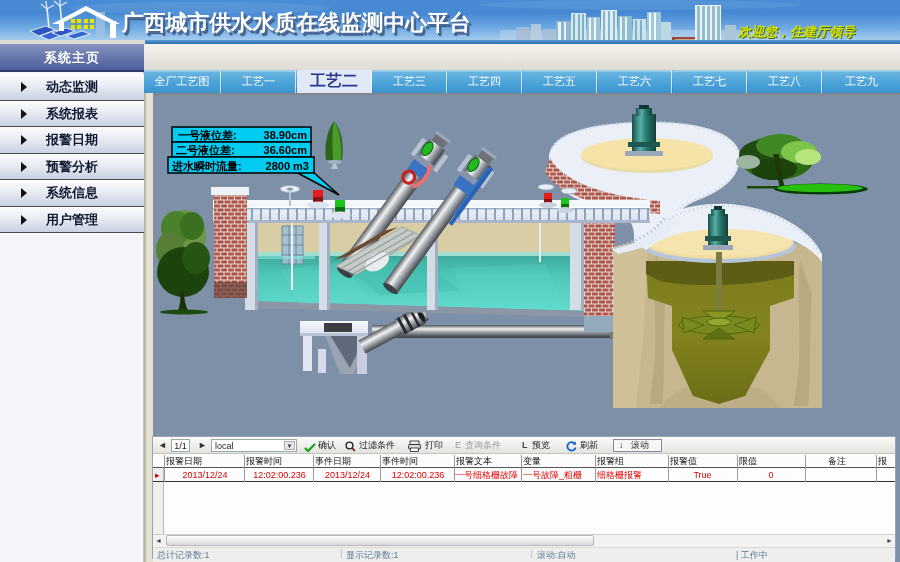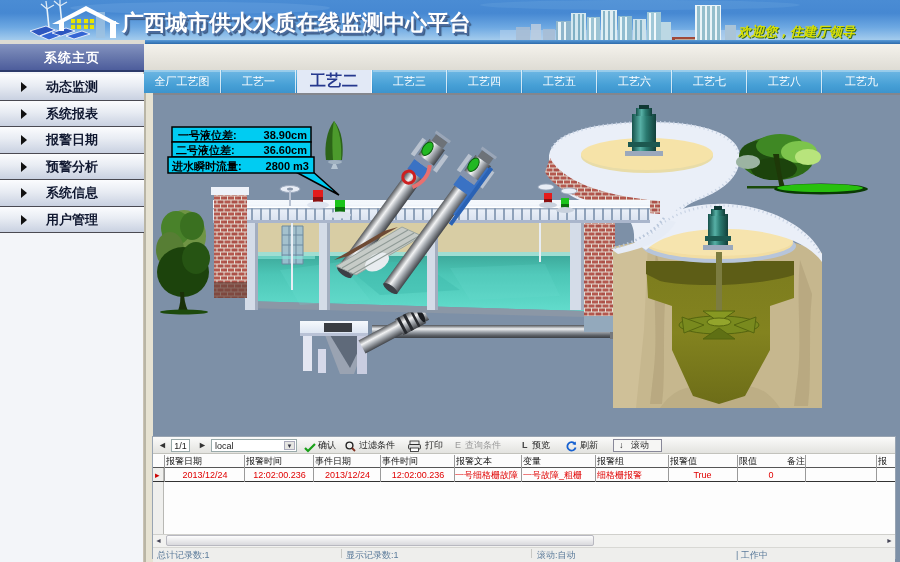--- a/index.html
+++ b/index.html
@@ -508,21 +508,21 @@
     <div id="thead" class="abs">
       <span class="hcell" style="left:13px;width:78px">报警日期</span>
       <span class="hcell" style="left:93px;width:67px">报警时间</span>
       <span class="hcell" style="left:162px;width:65px">事件日期</span>
       <span class="hcell" style="left:229px;width:72px">事件时间</span>
       <span class="hcell" style="left:303px;width:65px">报警文本</span>
       <span class="hcell" style="left:370px;width:72px">变量</span>
       <span class="hcell" style="left:444px;width:71px">报警组</span>
       <span class="hcell" style="left:517px;width:65px">报警值</span>
       <span class="hcell" style="left:586px;width:64px">限值</span>
-      <span class="hcell" style="left:634px;width:67px">备注</span>
+      <span class="hcell" style="left:675px;width:67px">备注</span>
       <span class="hcell" style="left:725px;width:17px">报警</span>
     </div>
     <div id="trow" class="abs">
       <span class="rcell" style="left:2px;color:#c00">▸</span>
       <span class="rcell" style="left:13px;width:78px;text-align:center">2013/12/24</span>
       <span class="rcell" style="left:93px;width:67px;text-align:center">12:02:00.236</span>
       <span class="rcell" style="left:162px;width:65px;text-align:center">2013/12/24</span>
       <span class="rcell" style="left:229px;width:72px;text-align:center">12:02:00.236</span>
       <span class="rcell" style="left:302px;width:66px">一号细格栅故障</span>
       <span class="rcell" style="left:370px;width:72px">一号故障_粗栅</span>

